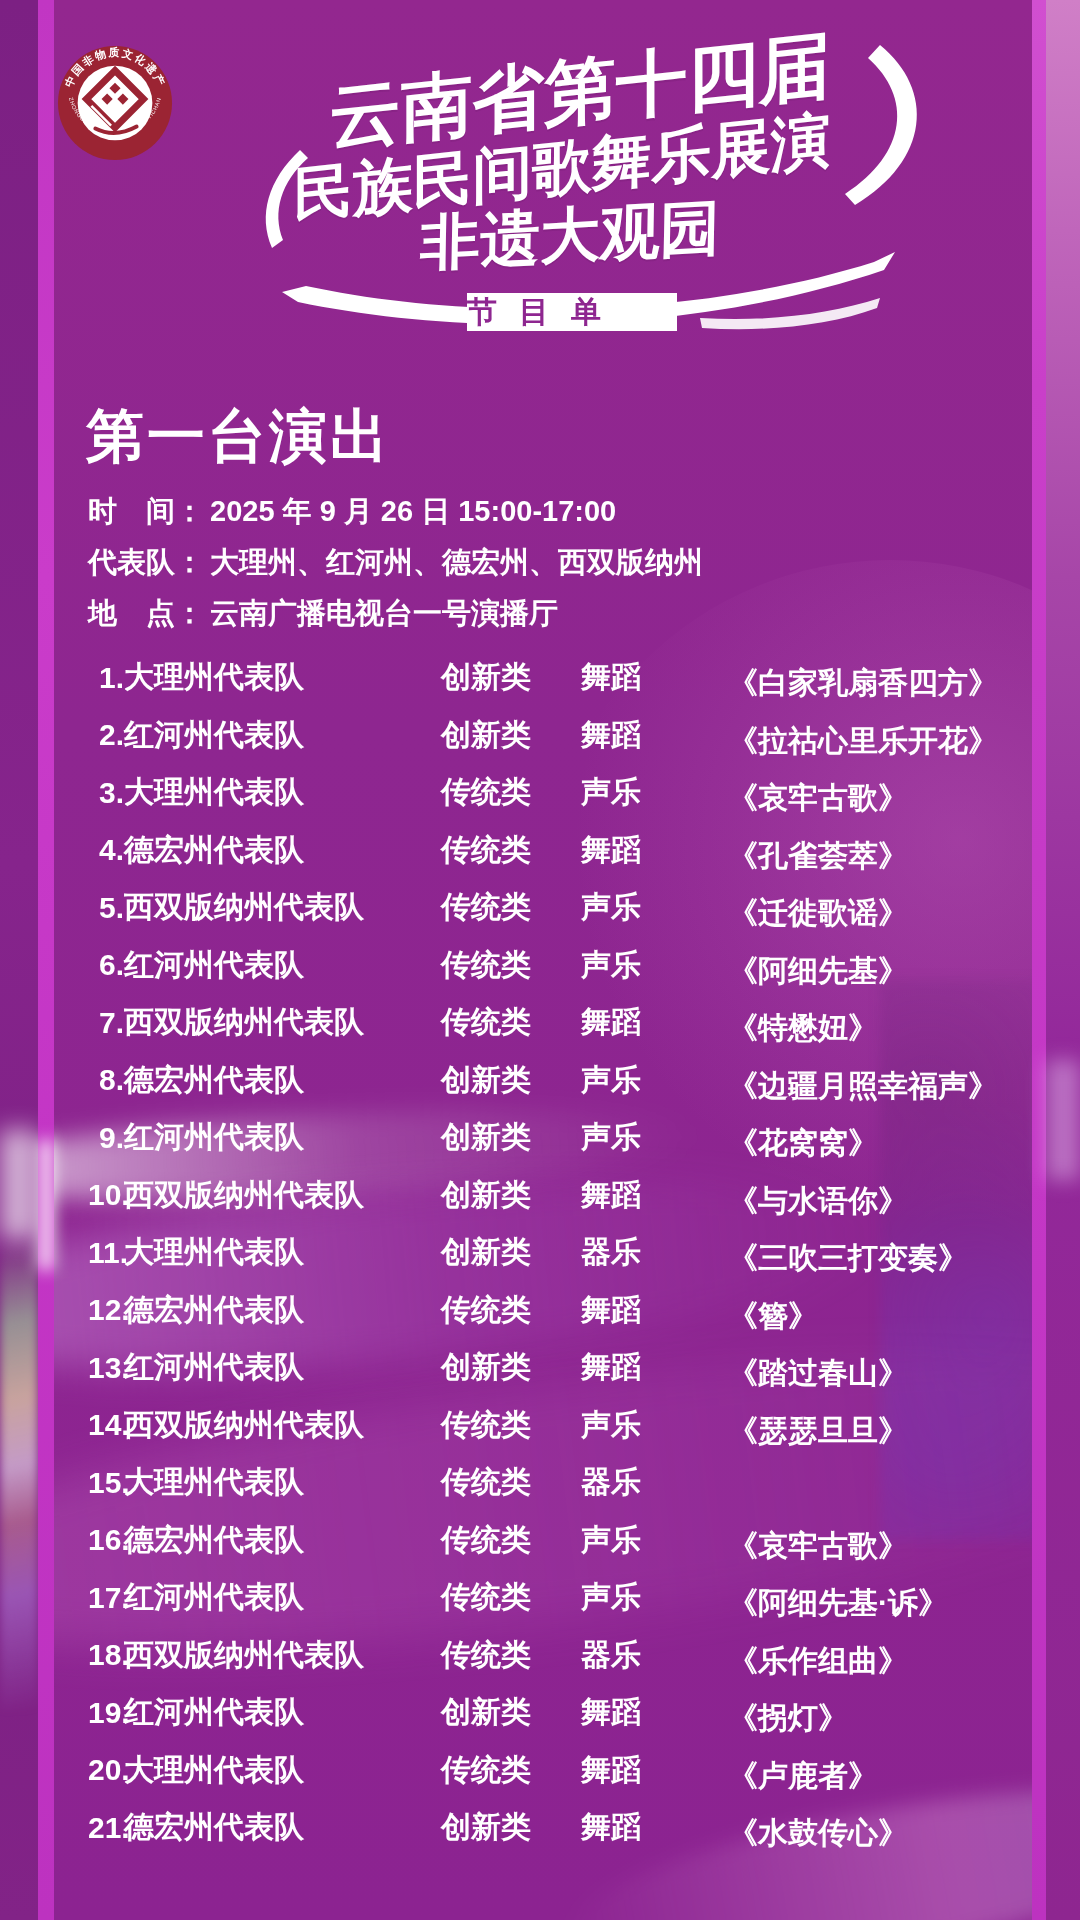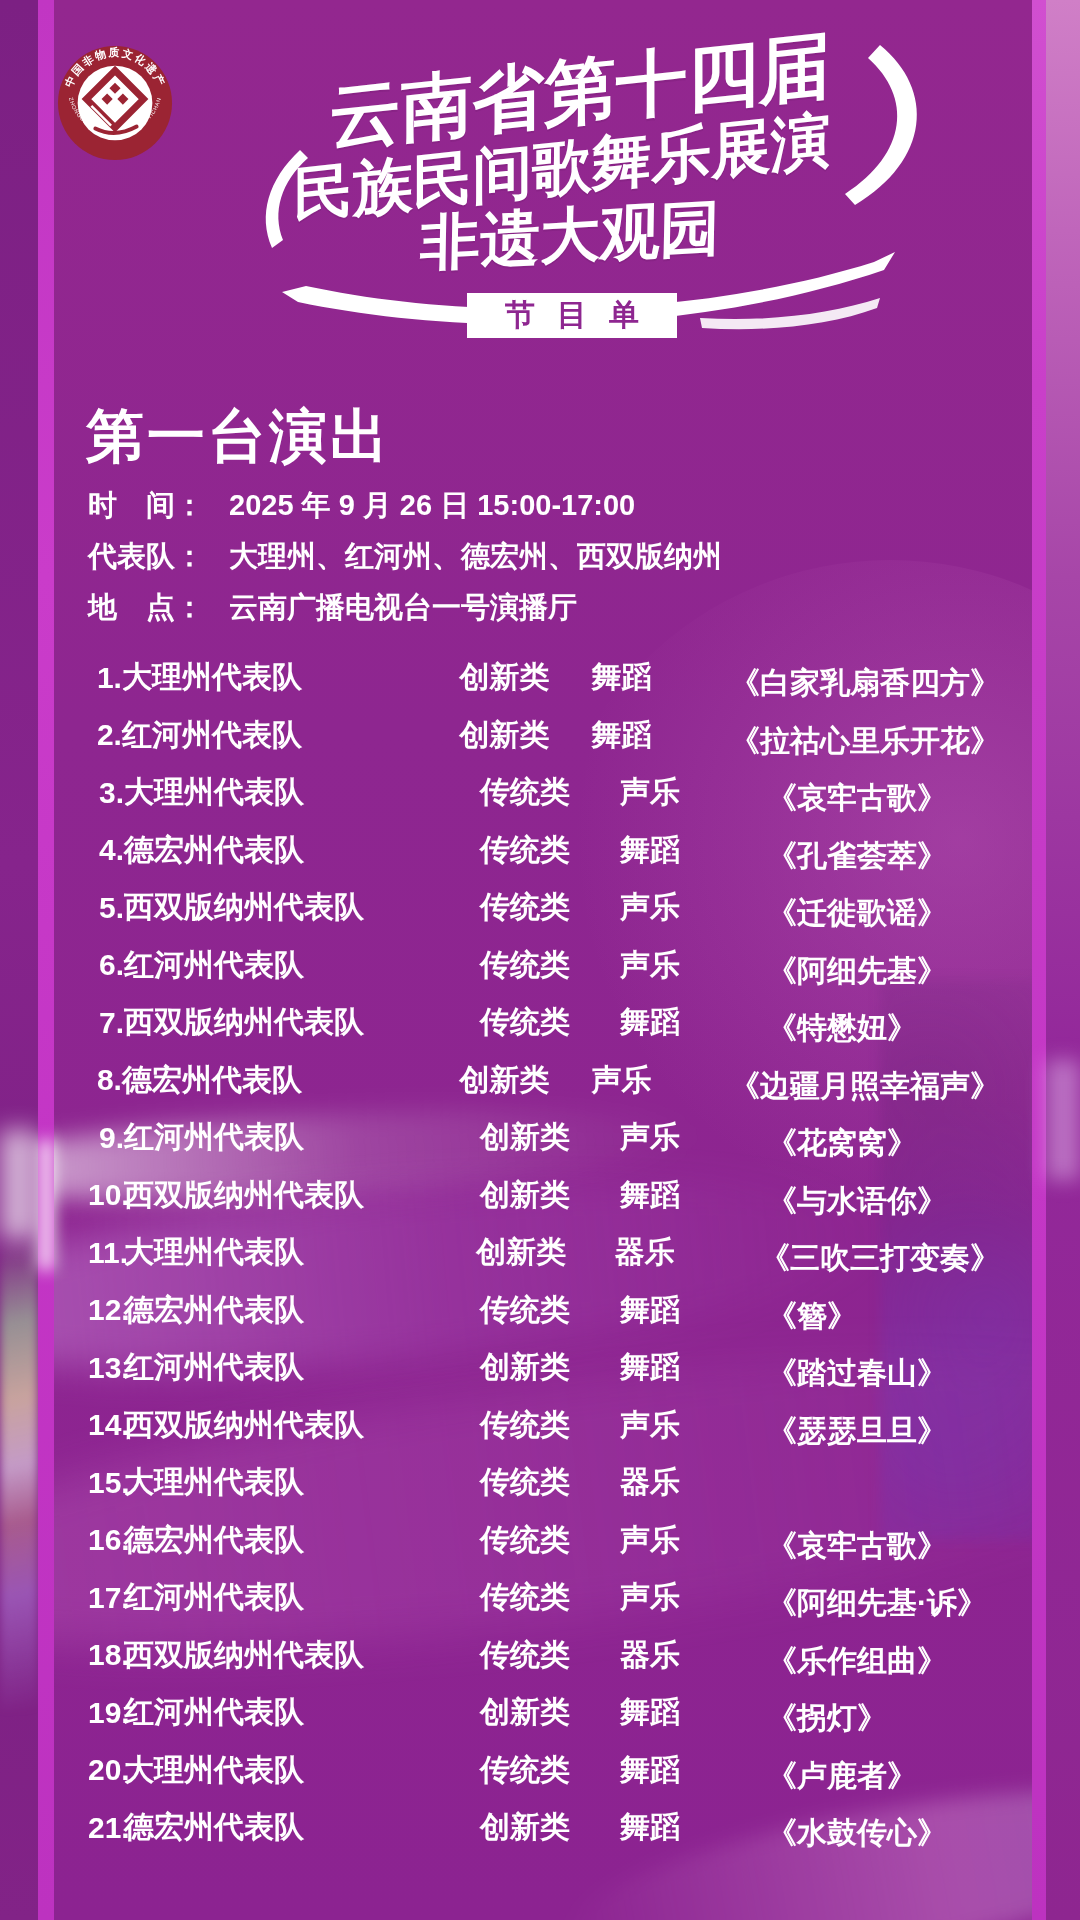--- a/index.html
+++ b/index.html
@@ -82,40 +82,40 @@
   
   .header { position:absolute; left:0; top:0; width:1080px; height:360px; }
   .logo { position:absolute; left:56px; top:44px; width:118px; height:118px; }
   .title-line { position:absolute; color:#fff; font-weight:900; text-align:center; white-space:nowrap;
                 font-family:"Liberation Sans", sans-serif; text-shadow:0 2px 0 rgba(60,0,60,0.10); }
   .title-line1 { left:328px; top:44px;  width:504px; font-size:72px; transform:rotate(-6deg) skewX(-6deg); }
   .title-line2 { left:292px; top:128px; width:540px; font-size:60px; transform:rotate(-6deg) skewX(-6deg); }
   .title-line3 { left:420px; top:196px; width:300px; font-size:60px; transform:rotate(-3deg) skewX(-4deg); }
   .swooshes { position:absolute; left:0; top:0; width:1080px; height:360px; }
   .program-label-box {
-    position:absolute; left:467px; top:293px; width:210px; height:45px;
-    background:#ffffff; display:flex; align-items:center; justify-content:center;
+    position:absolute; left:467px; top:293px; width:210px; height:38px;
+    background:#ffffff; display:flex; align-items:center; justify-content:flex-start;
   }
   .program-label-box span {
     color:#8e2690; font-size:30px; font-weight:bold; letter-spacing:22px; margin-right:-22px; white-space:nowrap;
   }
   
   .section-title {
     position:absolute; left:86px; top:398px; color:#fff; font-size:58px; font-weight:bold;
     font-family:Liberation Sans, sans-serif; letter-spacing:3px; white-space:nowrap;
   }
   .info { position:absolute; left:88px; top:486px; width:900px; }
-  .info-line { height:51px; display:flex; color:#fff; font-size:29px; font-weight:bold; white-space:nowrap;gap:19px; }
+  .info-line { height:51px; display:flex; align-items:center; color:#fff; font-size:29px; font-weight:bold; white-space:nowrap; }
   .info-line .label { margin-right:6px; }
   
   .rows { position:absolute; left:88px; top:649px; width:912px; }
   .row { height:57.5px; display:flex; align-items:center; color:#fff; font-size:30px; font-weight:bold; white-space:nowrap; }
   .col-num   { width:36px;  text-align:right; }
   .col-team  { width:317px; }
-  .col-cat   { width:140px;margin-left:39px; }
+  .col-cat   { width:140px; }
   .col-genre { width:147px; }
   .col-title { flex:1;margin-top:12px; }
 </style>
 </head>
 <body>
 
 <div class="poster">
 
   <div class="bg-layer bg-glow-right"></div>
   <div class="bg-layer bg-texture-right"></div>

